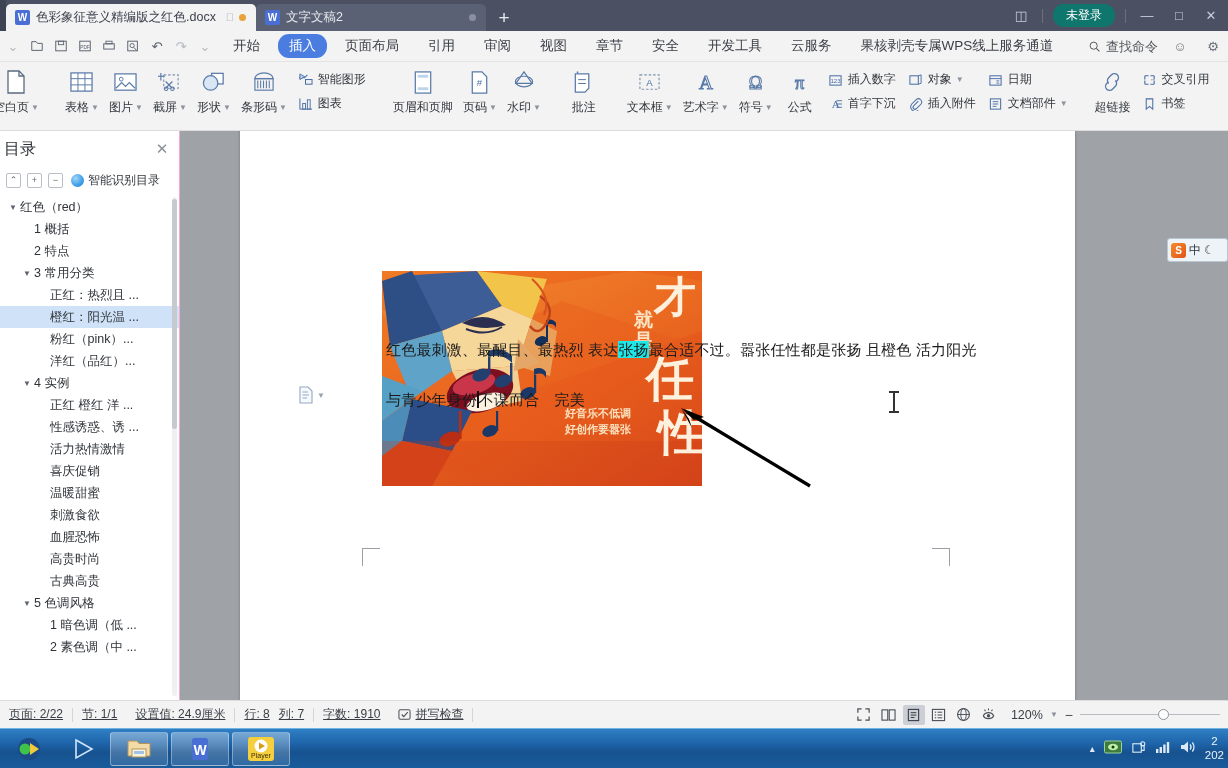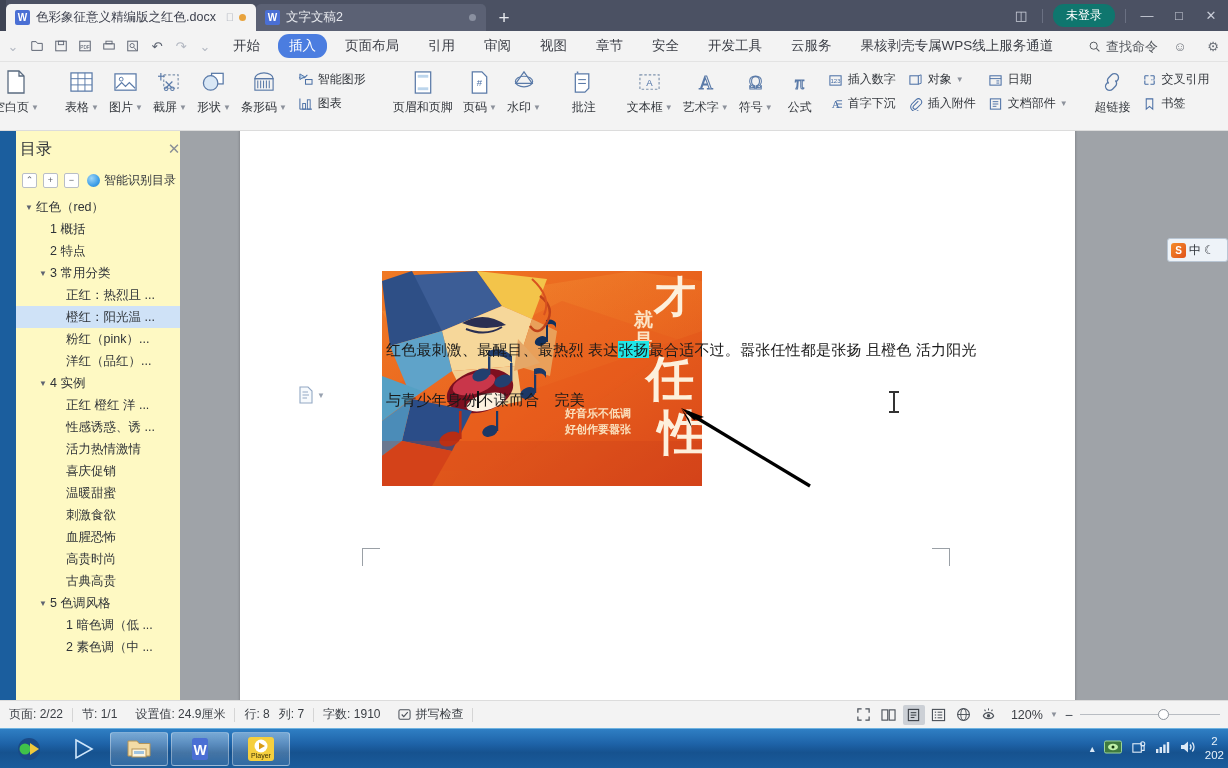--- a/index.html
+++ b/index.html
@@ -98,22 +98,22 @@
 
   .stack { display:flex; flex-direction:column; justify-content:center; gap:3px; padding:4px 2px 0; }
   .smbtn { display:flex; align-items:center; gap:4px; font-size:12px; color:#33373d; padding:2px 4px; white-space:nowrap; }
   .smbtn .sgly { color:#4a6fa5; font-size:14px; width:16px; text-align:center; line-height:1; }
 
   
   svg.i { display:block; }
 
   
   .nav {
-    position:absolute; top:131px; left:16px; width:180px; height:569px;
-    background:#fef9c3; border-right:5px solid #f9a8d4; display:flex; flex-direction:column;
+    position:absolute; top:131px; left:0; width:180px; height:569px;
+    background:#ffffff; border-right:1px solid #f9a8d4; display:flex; flex-direction:column;
   }
   .nav-head { height:36px; display:flex; align-items:center; padding:0 8px 0 4px; }
   .nav-title { font-size:16px; color:#2f3338; flex:1; }
   .nav-close { font-size:15px; color:#8a8f96; width:18px; text-align:center; }
   .nav-tools { height:26px; display:flex; align-items:center; gap:6px; padding:0 6px; }
   .ntbtn {
     width:15px; height:15px; border:1px solid #b9bec6; border-radius:2px;
     display:flex; align-items:center; justify-content:center; font-size:9px; color:#5e636b;
     background:#fff;
   }
@@ -184,21 +184,21 @@
     font-size:10px; display:flex; align-items:center; justify-content:center; font-weight:bold;
   }
   .ime-t { font-size:12px; color:#2d3238; }
 
   
   .status {
     position:absolute; top:700px; left:0; width:1228px; height:28px;
     background:#f3f3f3; border-top:1px solid #dcdcdc;
     display:flex; align-items:center; font-size:12px; color:#3a3e44;
   }
-  .st-item { padding:0 9px; white-space:nowrap; display:flex; align-items:center; gap:4px; }
+  .st-item { padding:0 9px; white-space:nowrap; display:flex; align-items:center; gap:4px;text-decoration:underline; }
   .st-sep { width:1px; height:14px; background:#d5d5d5; }
   .st-right { position:absolute; right:8px; display:flex; align-items:center; gap:3px; }
   .vbtn {
     width:22px; height:20px; display:flex; align-items:center; justify-content:center;
     color:#4b5159; border-radius:2px;
   }
   .vbtn.sel { background:#ccd0d6; }
   .zoomwrap { display:flex; align-items:center; gap:7px; margin-left:8px; }
   .zslider { position:relative; width:140px; height:12px; display:flex; align-items:center; }
   .ztrack { width:100%; height:1.4px; background:#b8bcc2; }

